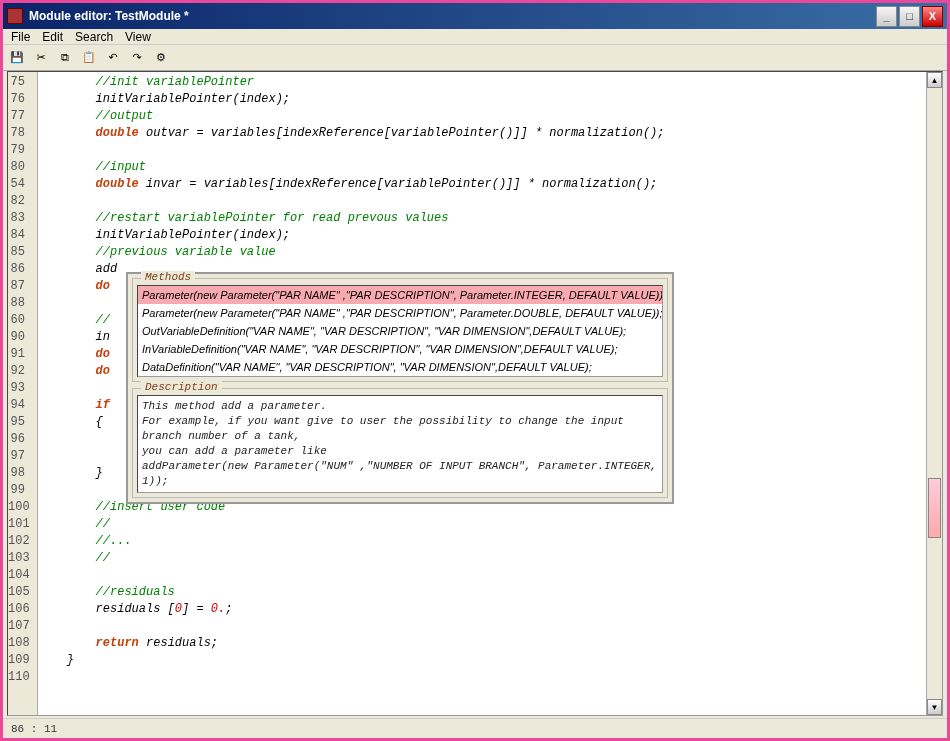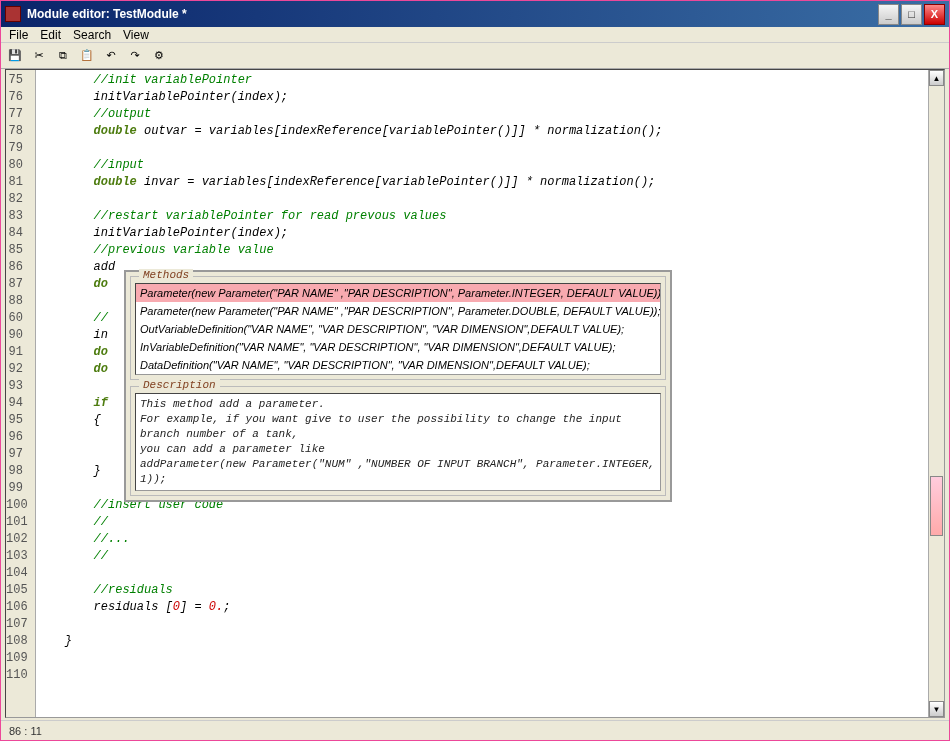--- a/index.html
+++ b/index.html
@@ -9,21 +9,21 @@
   background: #ece9d8;
   width: 950px;
   height: 741px;
   overflow: hidden;
   position: relative;
 }
 .window {
   width: 950px;
   height: 741px;
   background: #ece9d8;
-  border: 1px solid #ec4899;
+  border: 3px solid #ec4899;
   display: flex;
   flex-direction: column;
 }
 .titlebar {
   height: 26px;
   background: linear-gradient(to right, #0a246a, #3a6ea5);
   color: #fff;
   display: flex;
   align-items: center;
   padding: 0 4px;
@@ -104,21 +104,21 @@
   flex: 1;
   font-family: "Courier New", monospace;
   font-size: 12px;
   padding-top: 2px;
   overflow: hidden;
   position: relative;
   font-style: italic;
 }
 .codeline { height: 17px; line-height: 17px; white-space: pre; }
 .c-comment { color: #008000; }
-.c-keyword { color: #4d7c0f; font-weight: bold; }
+.c-keyword { color: #c2410c; font-weight: bold; }
 .c-num { color: #c00; }
 .c-text { color: #000; }
 .scrollbar {
   width: 16px;
   background: #ece9d8;
   border-left: 1px solid #aaa;
   display:flex; flex-direction:column;
 }
 .sb-btn { height:16px; background:linear-gradient(#fff,#ccc); border:1px solid #888; display:flex; align-items:center; justify-content:center; font-size:8px;}
 .sb-track { flex:1; position:relative;}
@@ -126,20 +126,21 @@
 .sb-thumb.main { top:390px; height:60px; background:linear-gradient(#fcd,#faa);}
 .statusbar {
   height: 20px;
   background: #ece9d8;
   border-top: 1px solid #ccc;
   display: flex;
   align-items: center;
   padding: 0 8px;
   font-size: 11px;
   color: #333;
+  font-family: Liberation Mono, monospace;
 }
 
 .autocomplete {
   position: absolute;
   left: 88px;
   top: 200px;
   width: 548px;
   background: #ece9d8;
   border: 2px solid #999;
   z-index: 10;
@@ -213,21 +214,21 @@
   </div>
 
   <div class="editor-area">
     <div class="gutter" id="gutter">
         <div>75</div>
         <div>76</div>
         <div>77</div>
         <div>78</div>
         <div>79</div>
         <div>80</div>
-        <div>81</div>
+        <div>54</div>
         <div>82</div>
         <div>83</div>
         <div>84</div>
         <div>85</div>
         <div>86</div>
         <div>87</div>
         <div>88</div>
         <div>60</div>
         <div>90</div>
         <div>91</div>
@@ -279,20 +280,21 @@
         <div class="codeline"><span class="c-text">        }</span></div>
         <div class="codeline"><span class="c-text"> </span></div>
         <div class="codeline"><span class="c-comment">        //insert user code</span></div>
         <div class="codeline"><span class="c-comment">        //</span></div>
         <div class="codeline"><span class="c-comment">        //...</span></div>
         <div class="codeline"><span class="c-comment">        //</span></div>
         <div class="codeline"><span class="c-text"> </span></div>
         <div class="codeline"><span class="c-comment">        //residuals</span></div>
         <div class="codeline"><span class="c-text">        </span><span class="c-text">residuals [</span><span class="c-num">0</span><span class="c-text">] = </span><span class="c-num">0.</span><span class="c-text">;</span></div>
         <div class="codeline"><span class="c-text"> </span></div>
+        <div class="codeline"><span class="c-text">        </span><span class="c-keyword">return</span><span class="c-text"> residuals;</span></div>
         <div class="codeline"><span class="c-text">    }</span></div>
         <div class="codeline"><span class="c-text"> </span></div>
         <div class="autocomplete">
         <div class="ac-group">
           <div class="ac-title">Methods</div>
           <div class="ac-list" id="ac-list">
               <div class="ac-item selected">Parameter(new Parameter("PAR NAME" ,"PAR DESCRIPTION", Parameter.INTEGER, DEFAULT VALUE));</div>
               <div class="ac-item">Parameter(new Parameter("PAR NAME" ,"PAR DESCRIPTION", Parameter.DOUBLE, DEFAULT VALUE));</div>
               <div class="ac-item">OutVariableDefinition("VAR NAME", "VAR DESCRIPTION", "VAR DIMENSION",DEFAULT VALUE);</div>
               <div class="ac-item">InVariableDefinition("VAR NAME", "VAR DESCRIPTION", "VAR DIMENSION",DEFAULT VALUE);</div>

